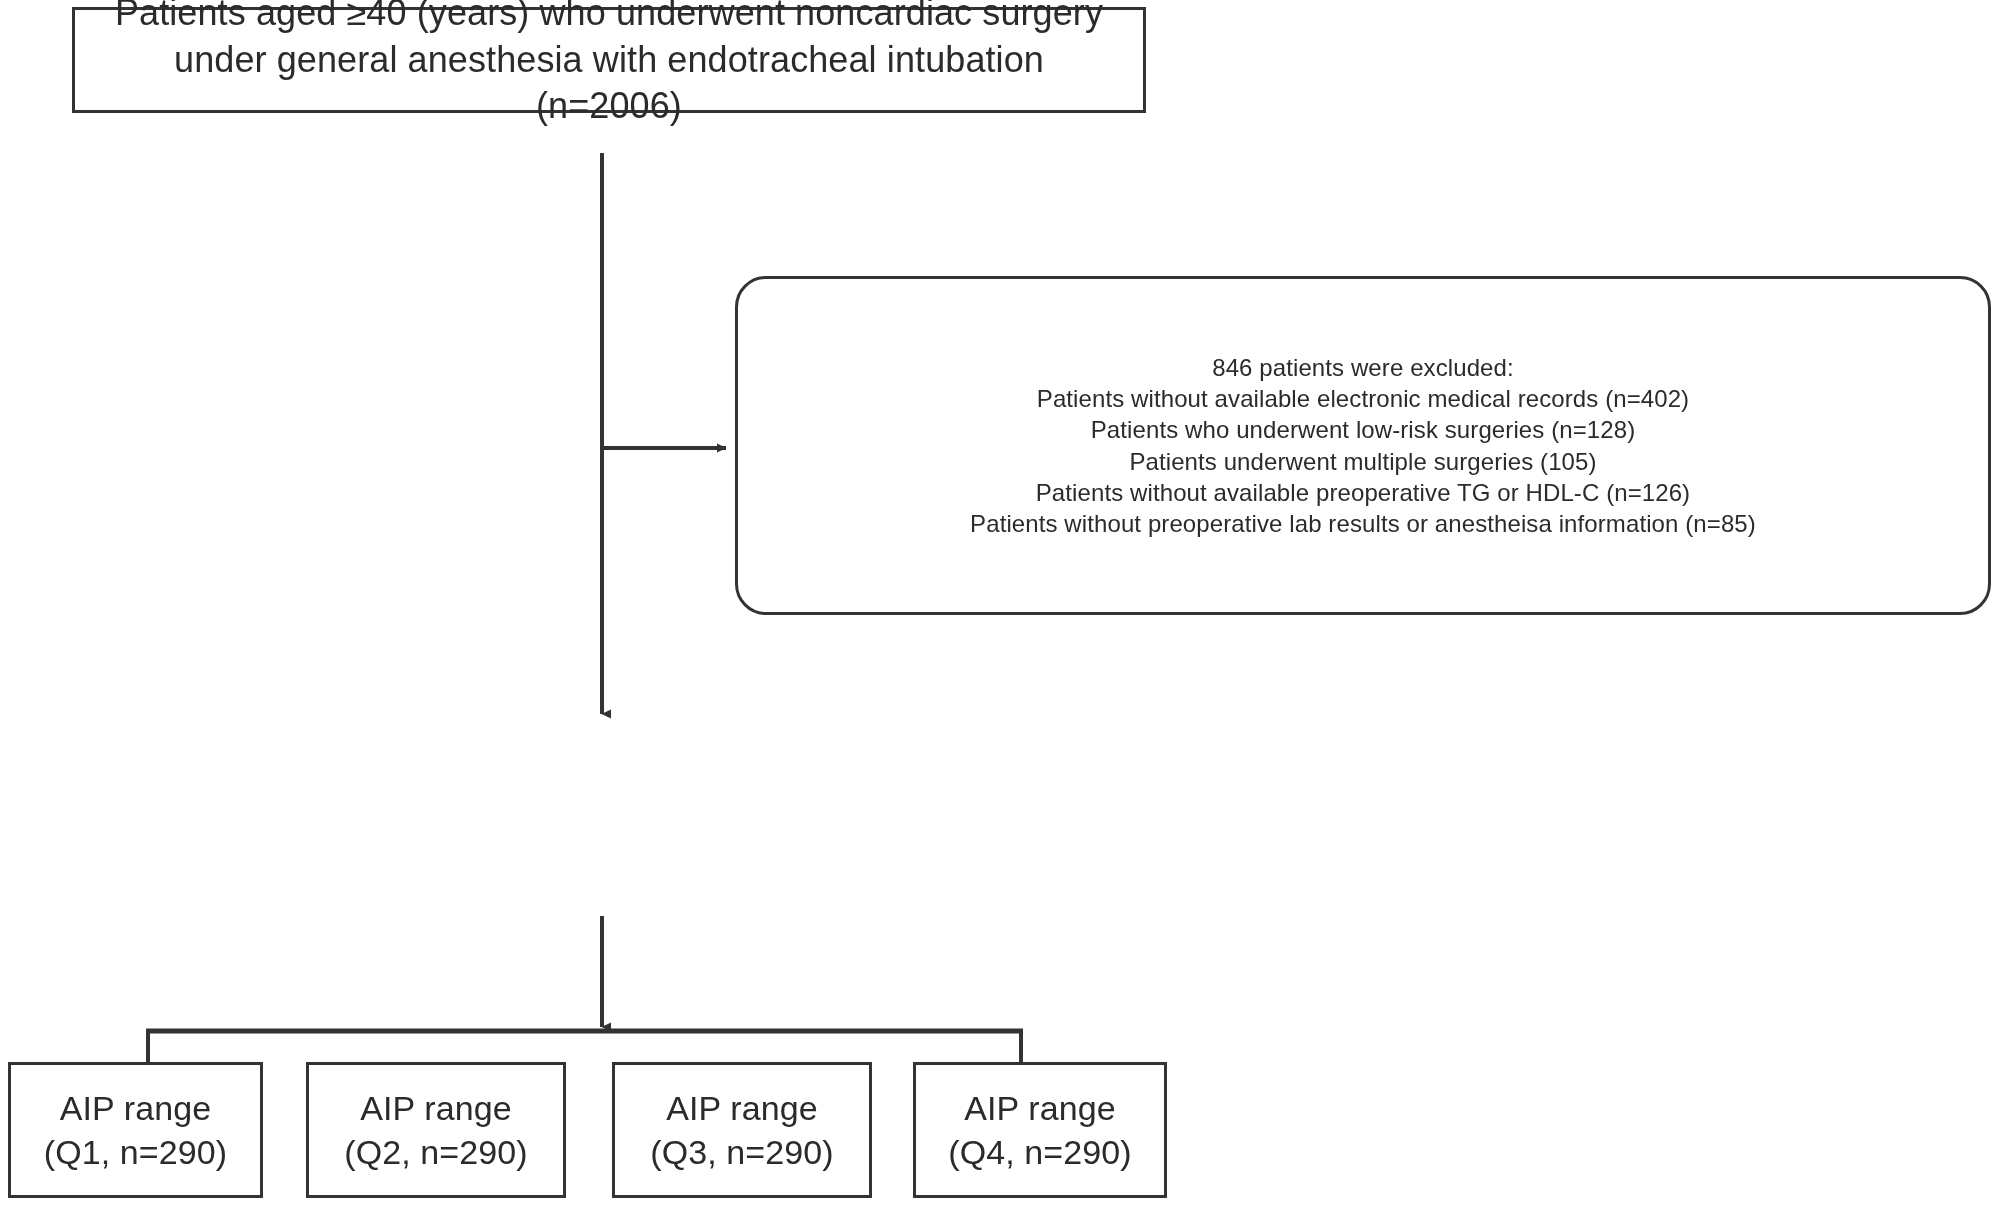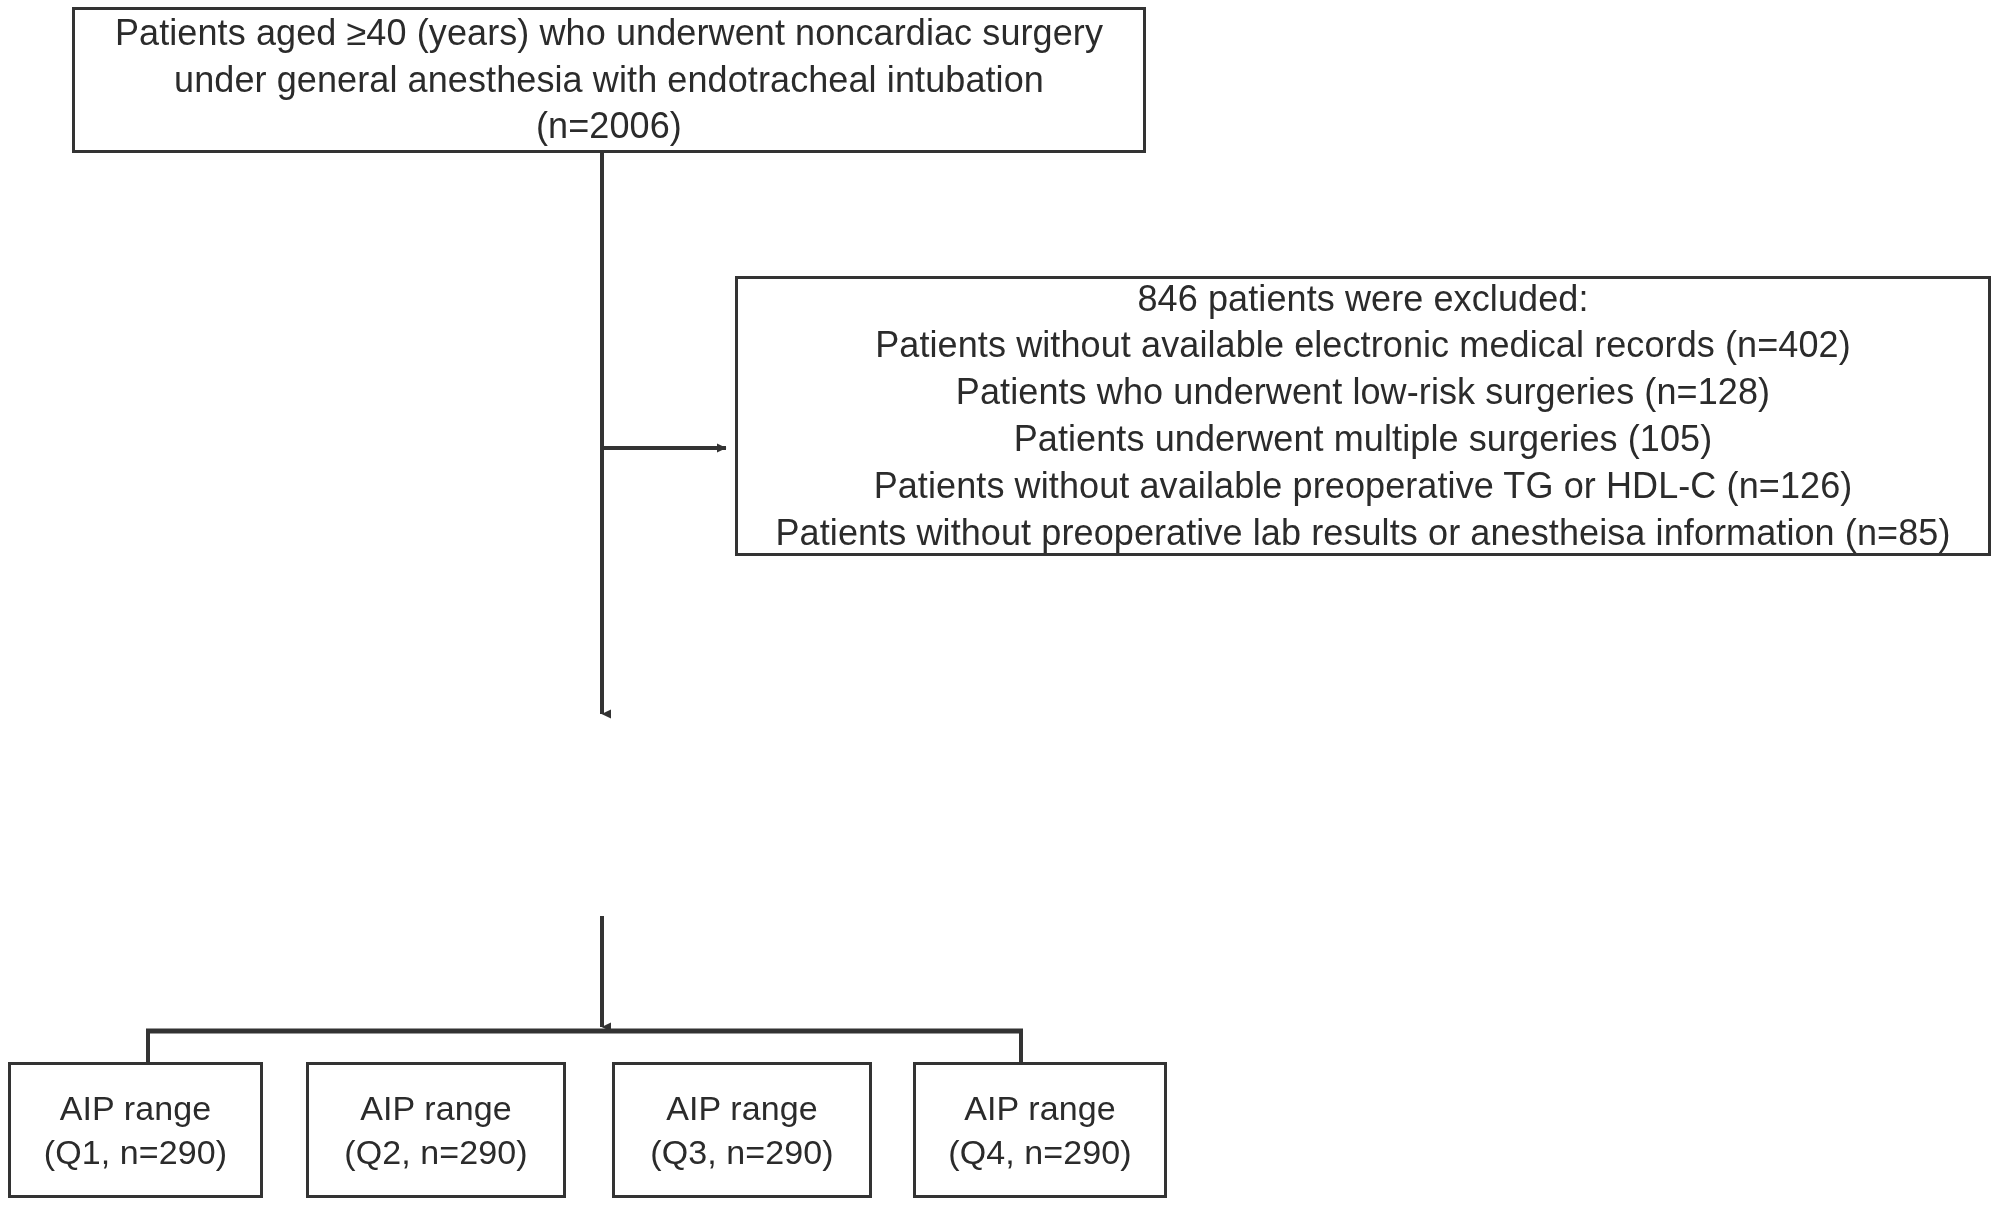--- a/index.html
+++ b/index.html
@@ -40,26 +40,27 @@
   .node-text {
     width: 100%;
     line-height: 1.30;
     white-space: pre-line;
     letter-spacing: 0.1px;
     padding: 0 8px;
     box-sizing: border-box;
   }
   
   #node-source {
-    left: 72px;  top: 7px;   width: 1074px; height: 146px;
+    left: 72px;  top: 7px;   width: 1074px; height: 106px;
     font-size: 36px;
   }
   #node-excluded {
-    left: 735px; top: 276px; width: 1256px; height: 280px;
-    font-size: 36px;
+    left: 735px; top: 276px; width: 1256px; height: 339px;
+    font-size: 24px;
+    border-radius: 31px;
   }
   #node-eligible {
     left: 72px;  top: 723px; width: 1057px; height: 193px;
     font-size: 36px;
   }
   .node-quartile {
     top: 1062px;
     height: 136px;
     font-size: 34px;
   }

